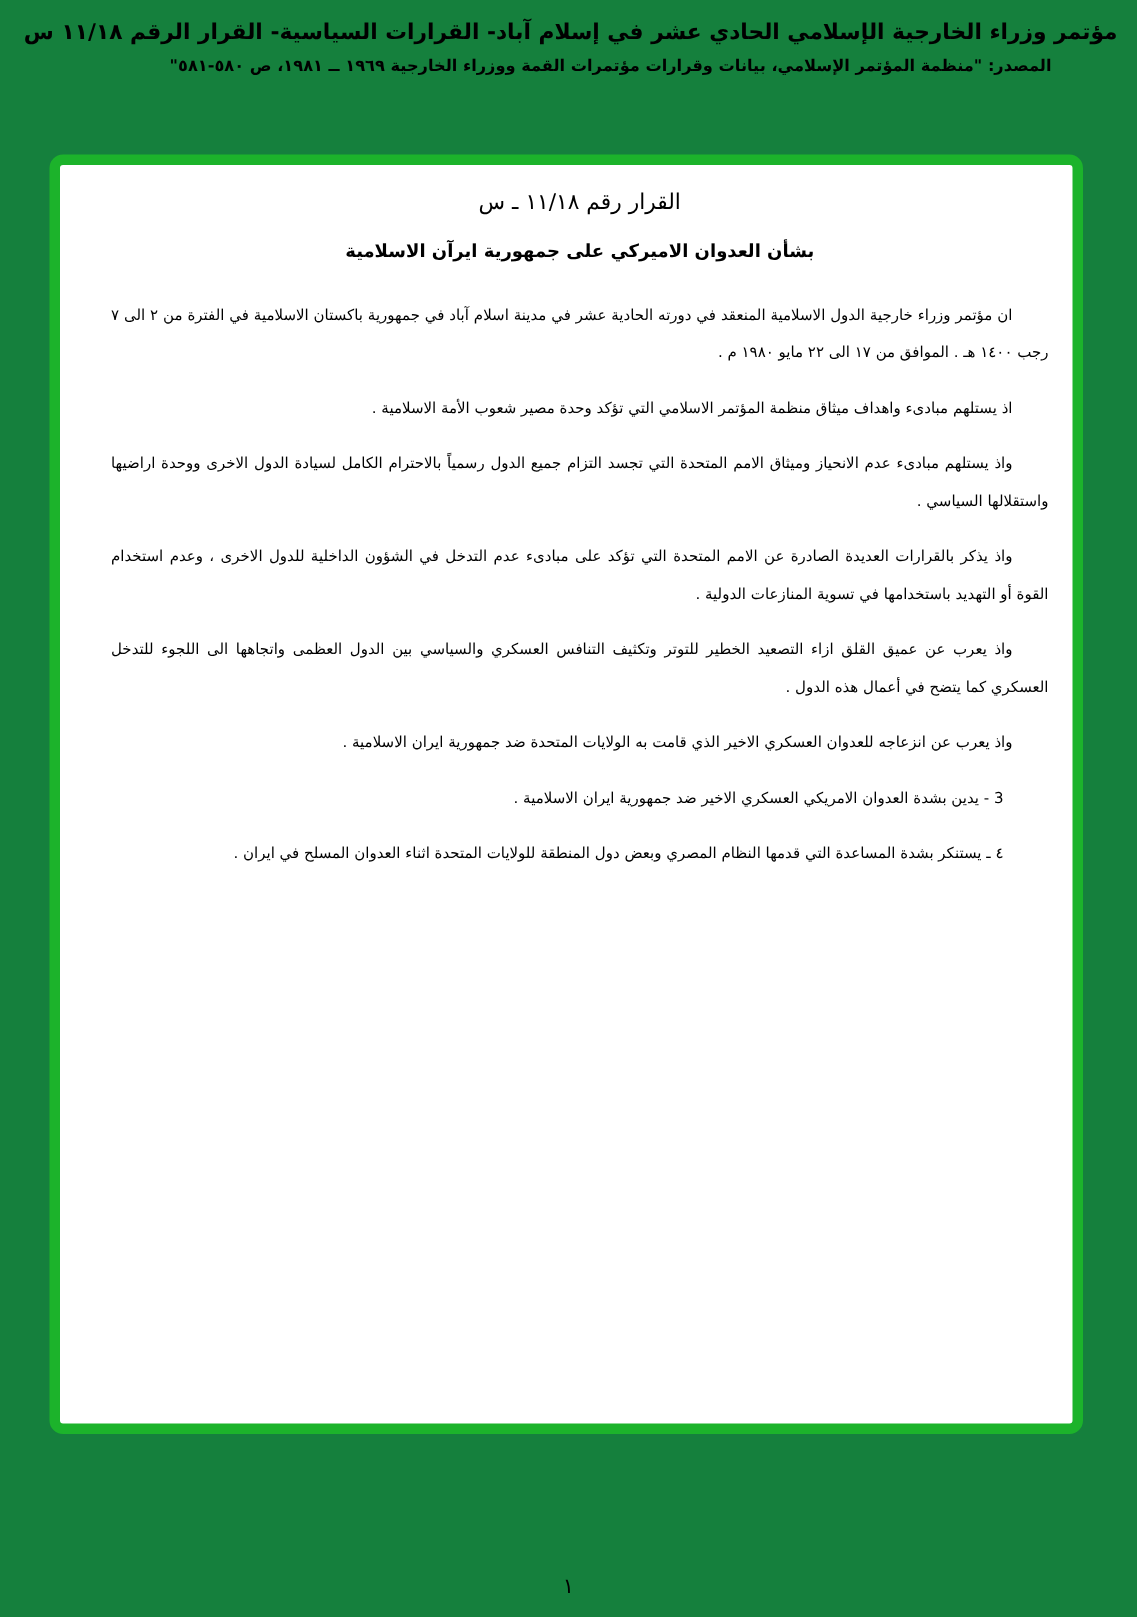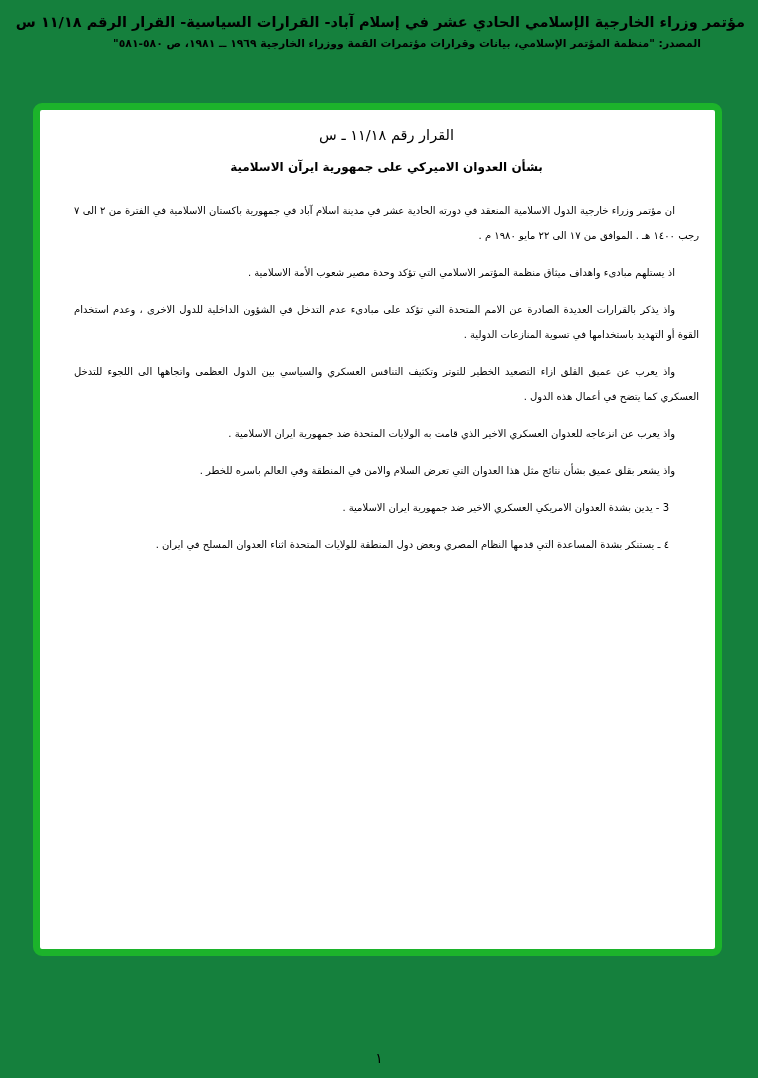--- a/index.html
+++ b/index.html
@@ -104,24 +104,24 @@
     <div class="line2">المصدر: "منظمة المؤتمر الإسلامي، بيانات وقرارات مؤتمرات القمة ووزراء الخارجية ١٩٦٩ ــ ١٩٨١، ص ٥٨٠-٥٨١"</div>
   </div>
 
   <div class="frame" style="border-color: rgb(28, 179, 43);">
     <div class="res-number">القرار رقم ١١/١٨ ـ س</div>
     <div class="doc-title">بشأن العدوان الاميركي على جمهورية ايرآن الاسلامية</div>
 
     <div class="body-text">
       <p><b></b><span>ان مؤتمر وزراء خارجية الدول الاسلامية المنعقد في دورته الحادية عشر في مدينة اسلام آباد في جمهورية باكستان الاسلامية في الفترة من ٢ الى ٧ رجب ١٤٠٠ هـ . الموافق من ١٧ الى ٢٢ مايو ١٩٨٠ م .</span></p>
       <p><b>اذ يستلهم</b><span> مبادىء واهداف ميثاق منظمة المؤتمر الاسلامي التي تؤكد وحدة مصير شعوب الأمة الاسلامية .</span></p>
+      <p><b>واذ يستلهم</b><span> مبادىء عدم الانحياز وميثاق الامم المتحدة التي تجسد التزام جميع الدول رسمياً بالاحترام الكامل لسيادة الدول الاخرى ووحدة اراضيها واستقلالها السياسي .</span></p>
       <p><b>واذ يذكر</b><span> بالقرارات العديدة الصادرة عن الامم المتحدة التي تؤكد على مبادىء عدم التدخل في الشؤون الداخلية للدول الاخرى ، وعدم استخدام القوة أو التهديد باستخدامها في تسوية المنازعات الدولية .</span></p>
       <p><b>واذ يعرب</b><span> عن عميق القلق ازاء التصعيد الخطير للتوتر وتكثيف التنافس العسكري والسياسي بين الدول العظمى واتجاهها الى اللجوء للتدخل العسكري كما يتضح في أعمال هذه الدول .</span></p>
       <p><b>واذ يعرب</b><span> عن انزعاجه للعدوان العسكري الاخير الذي قامت به الولايات المتحدة ضد جمهورية ايران الاسلامية .</span></p>
-      <p><b>واذ يشعر</b><span> بقلق عميق بشأن نتائج مثل هذا العدوان التي تعرض السلام والامن في المنطقة وفي العالم باسره للخطر .</span></p>
       <p class="numbered"><b>3 - يدين بشدة</b><span> العدوان الامريكي العسكري الاخير ضد جمهورية ايران الاسلامية .</span></p>
       <p class="numbered"><b>٤ ـ يستنكر بشدة</b><span> المساعدة التي قدمها النظام المصري وبعض دول المنطقة للولايات المتحدة اثناء العدوان المسلح في ايران .</span></p>
     </div>
   </div>
 
   <div class="page-number">١</div>
 
 </div>
 
 </body></html>

